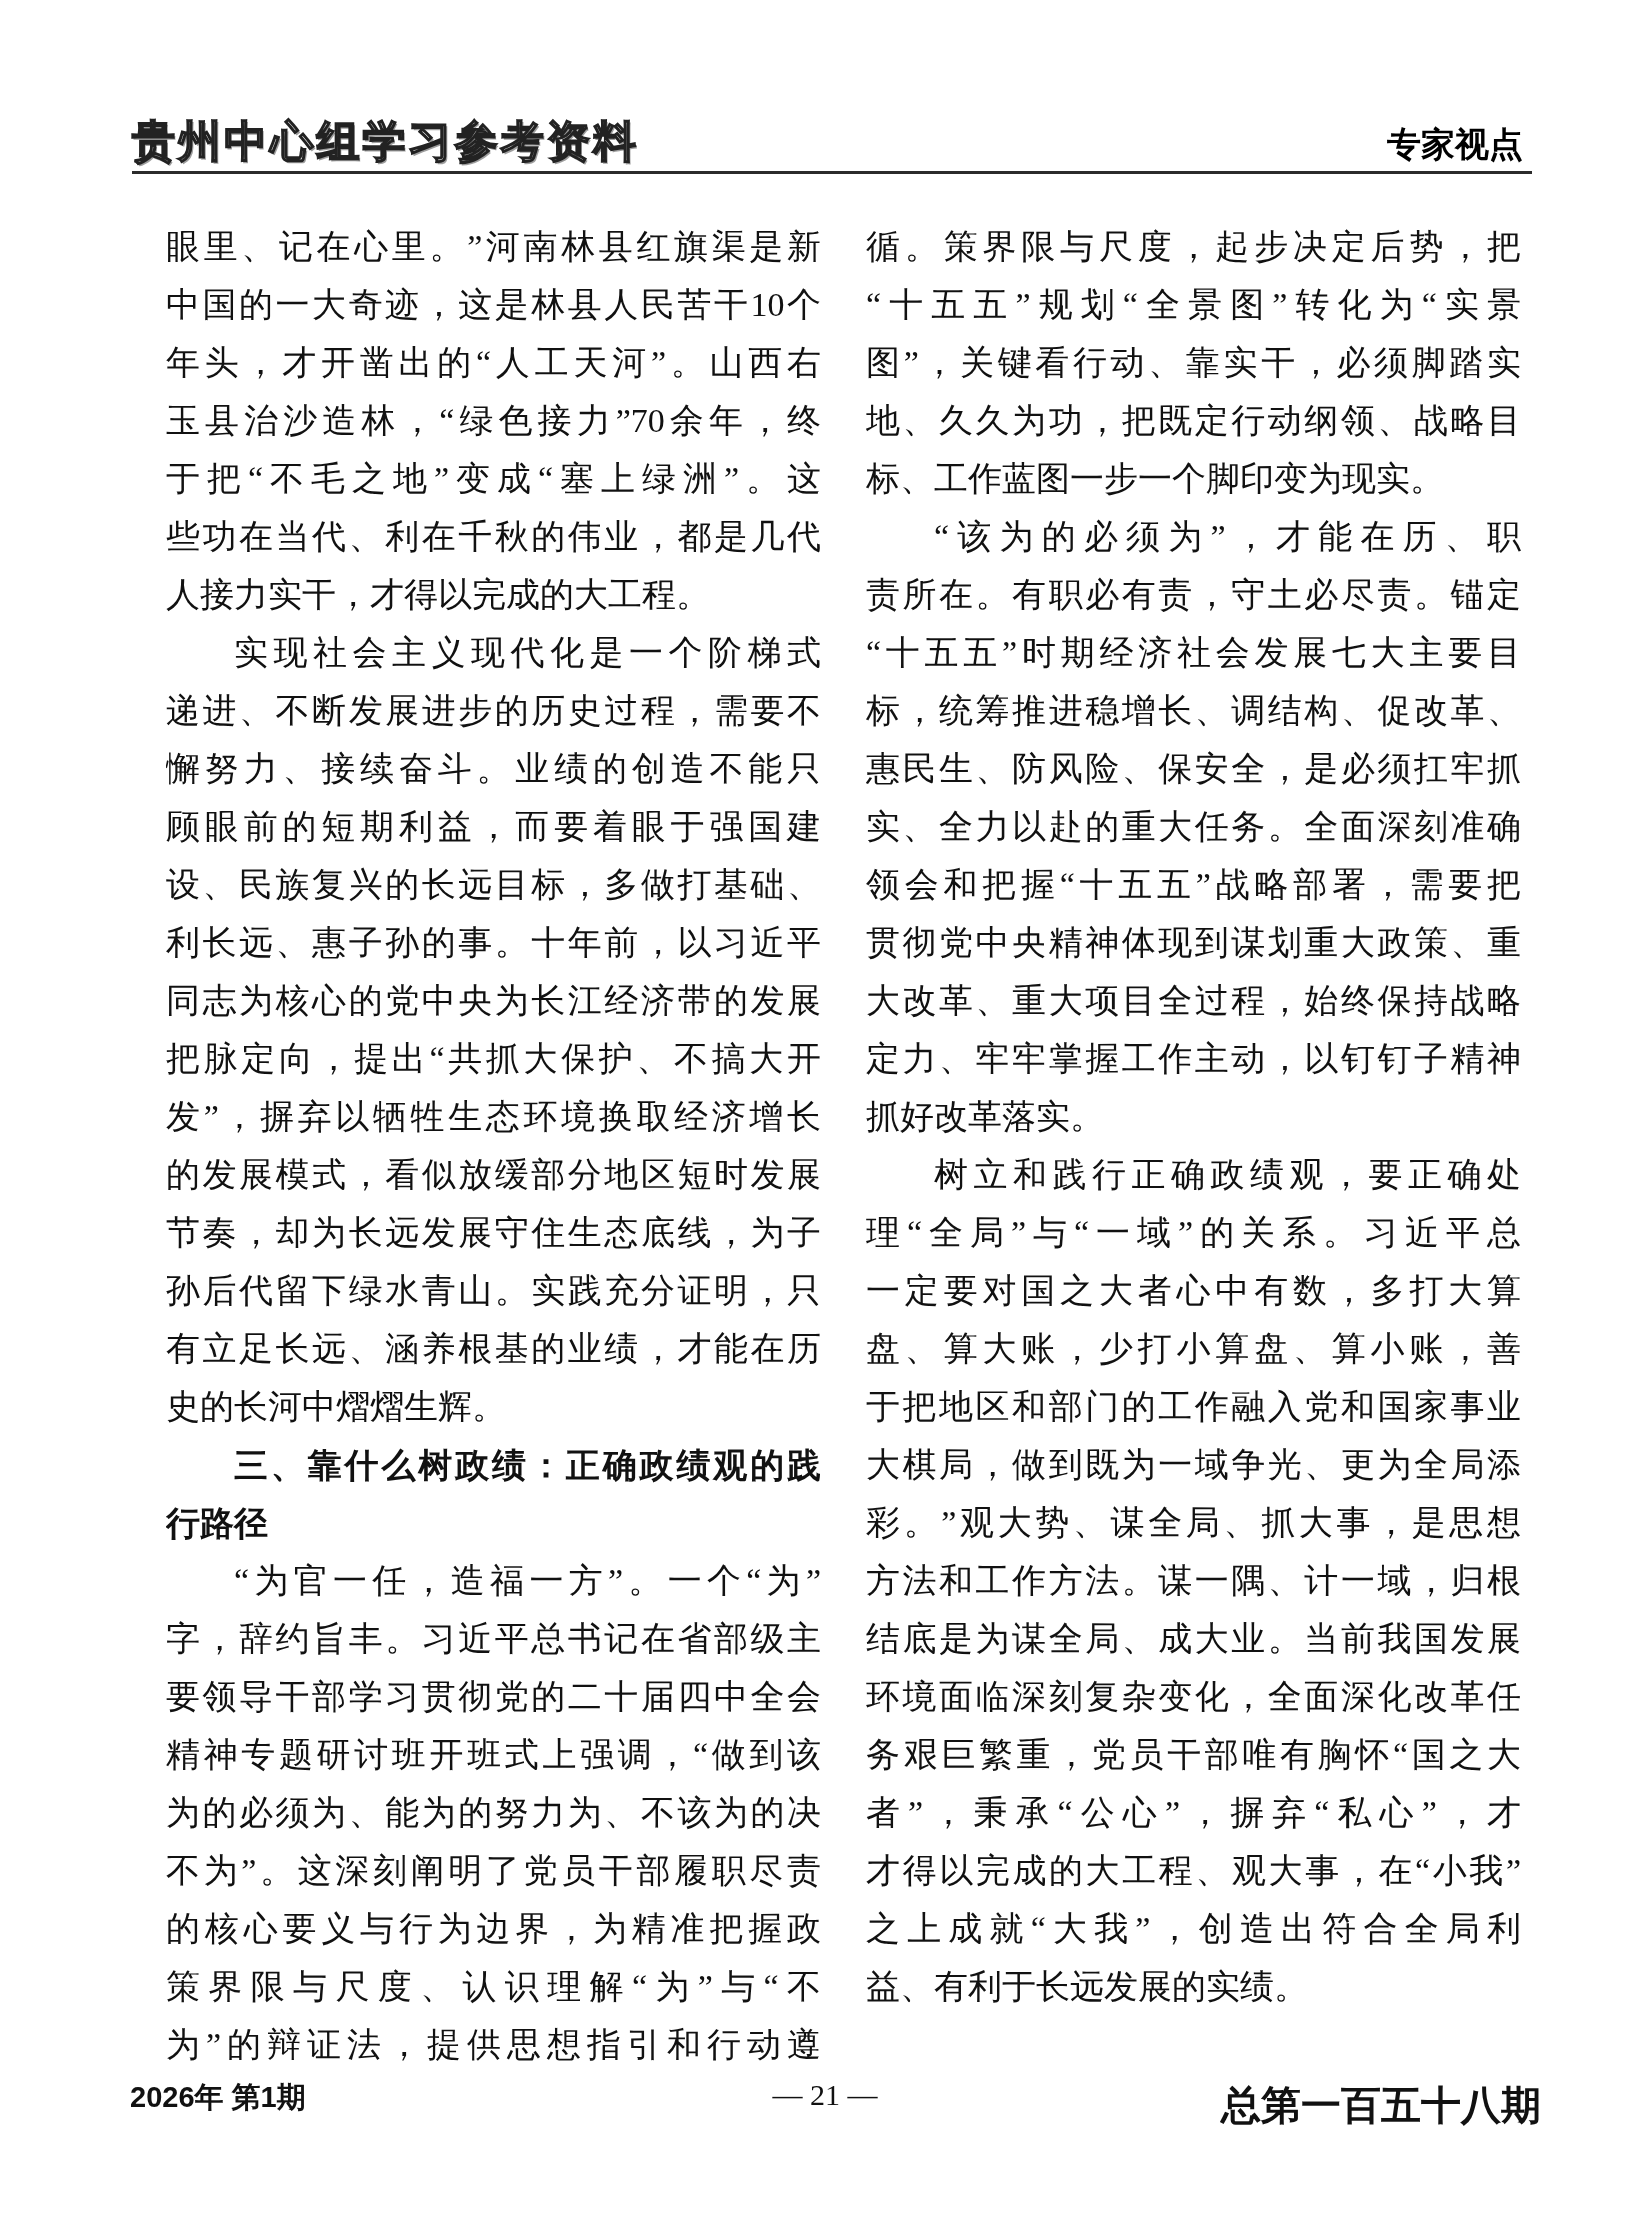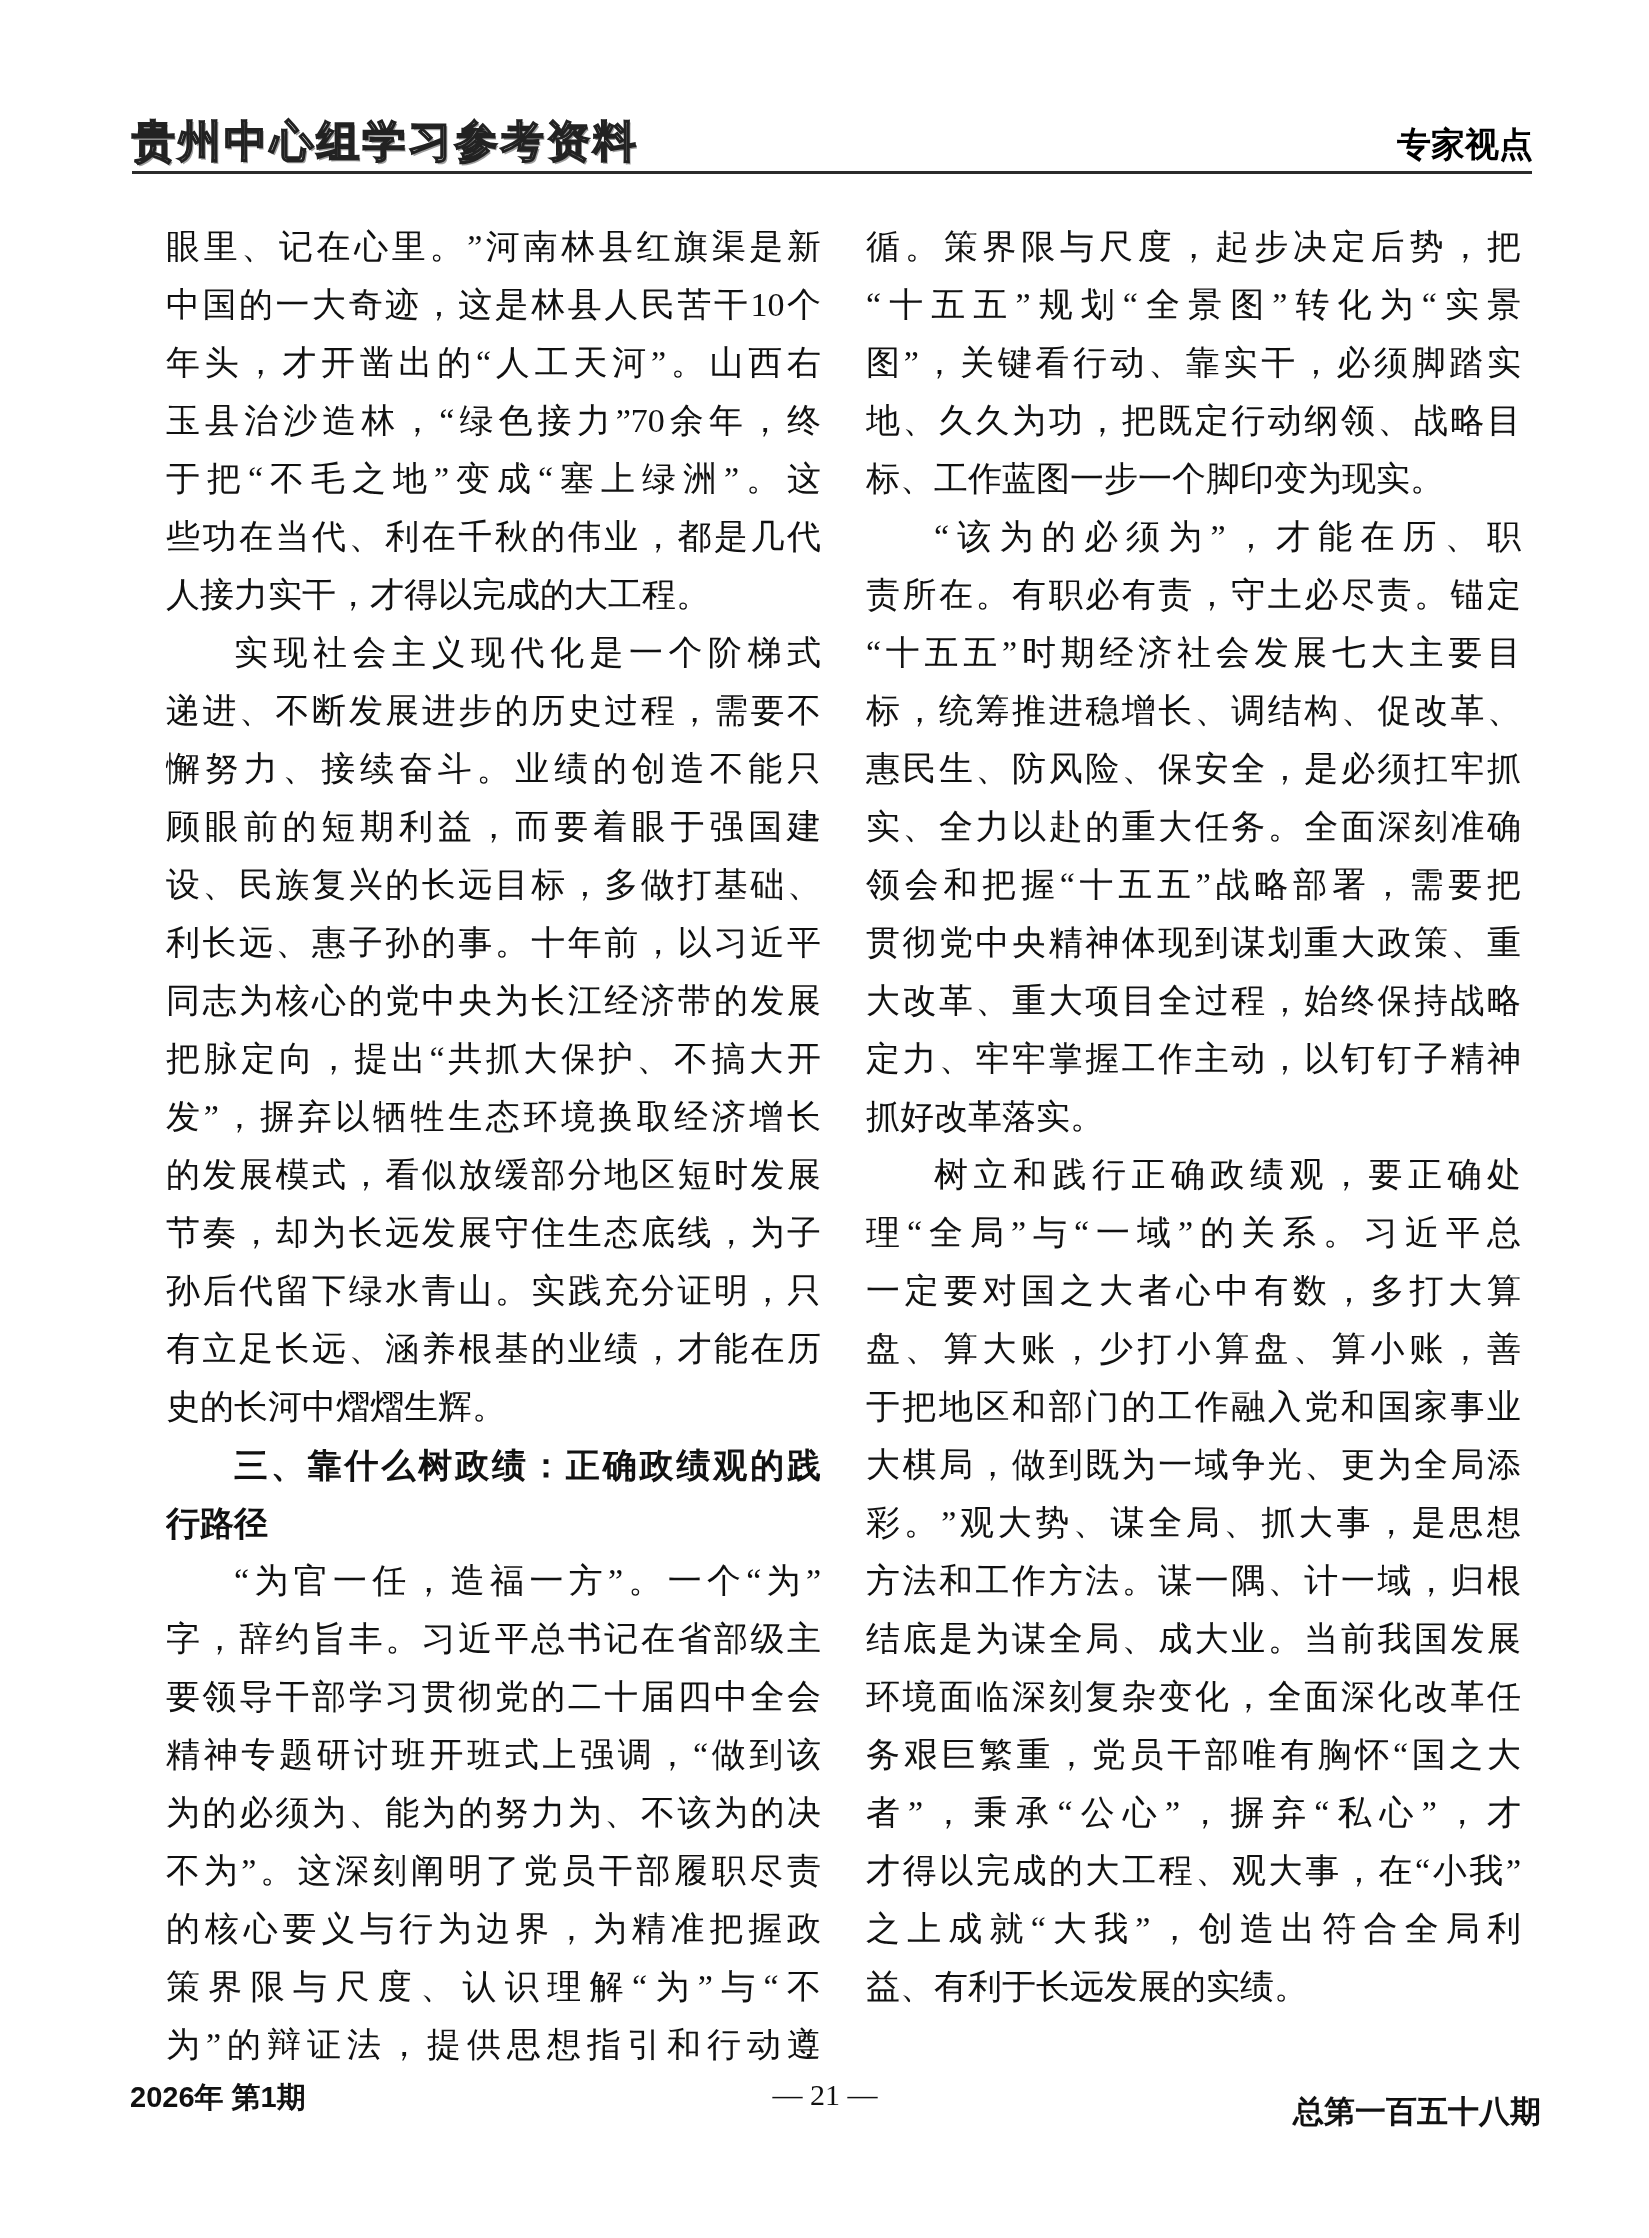--- a/index.html
+++ b/index.html
@@ -6,21 +6,21 @@
   .page{
     position:relative;
     width:1650px;height:2239px;
     background:#ffffff;
     font-family:"Liberation Serif","DejaVu Serif",serif;
     color:#111111;
     overflow:hidden;
   }
   
   .header{
-    position:absolute;top:113px;left:132px;right:117px;
+    position:absolute;top:113px;left:132px;right:127px;
     display:flex;justify-content:space-between;align-items:baseline;
   }
   .pub-title{
     font-family:"Liberation Sans","DejaVu Sans",sans-serif;
     font-weight:bold;
     font-size:43px;
     letter-spacing:3.1px;
     color:#ffffff;
     -webkit-text-stroke:1.6px #222222;
     text-shadow:1.6px 1.6px 0 rgba(40,40,40,0.45);
@@ -66,23 +66,23 @@
   .footer-left{
     position:absolute;left:130px;top:0;
     font-family:"Liberation Sans","DejaVu Sans",sans-serif;
     font-weight:bold;font-size:29px;white-space:nowrap;
   }
   .footer-center{
     position:absolute;left:50%;top:0;transform:translateX(-50%);
     font-size:30px;white-space:nowrap;
   }
   .footer-right{
-    position:absolute;right:109px;top:13px;
+    position:absolute;right:109px;top:0;
     font-family:"Liberation Serif","DejaVu Serif",serif;
-    font-weight:bold;font-size:31px;white-space:nowrap;
+    font-weight:bold;font-size:40px;white-space:nowrap;
   }
 </style>
 </head>
 <body>
 
 <div class="page">
 
   <div class="header">
     <div class="pub-title">贵州中心组学习参考资料</div>
     <div class="section-title">专家视点</div>

